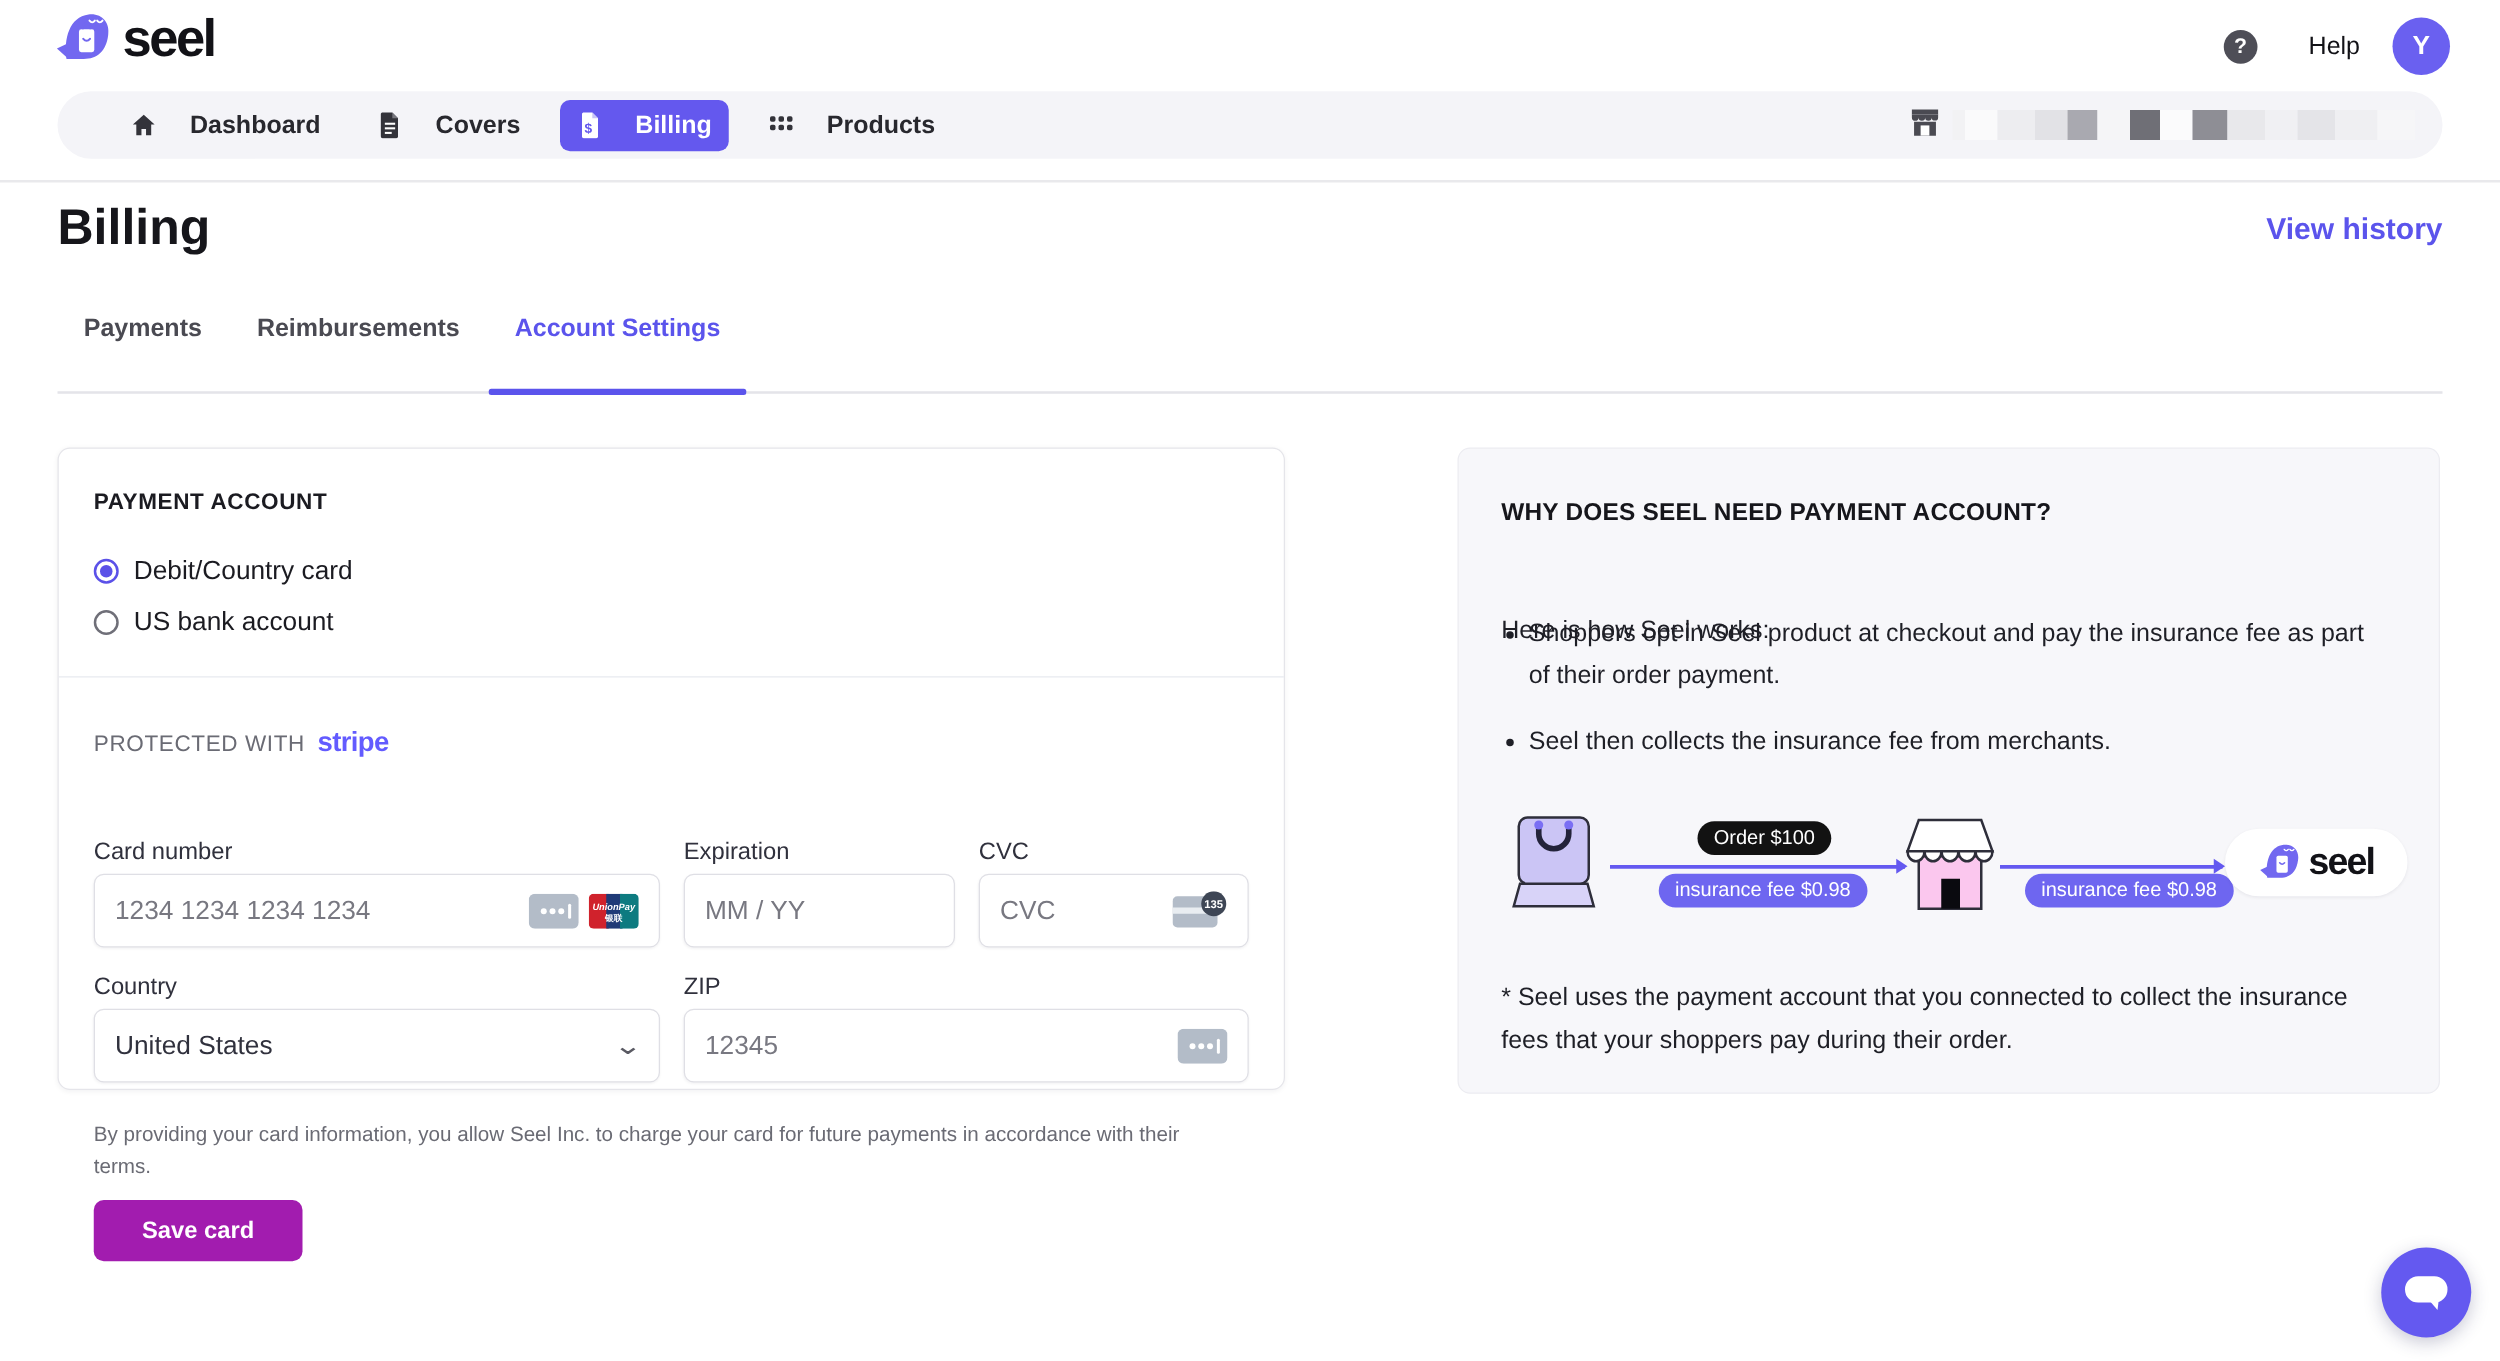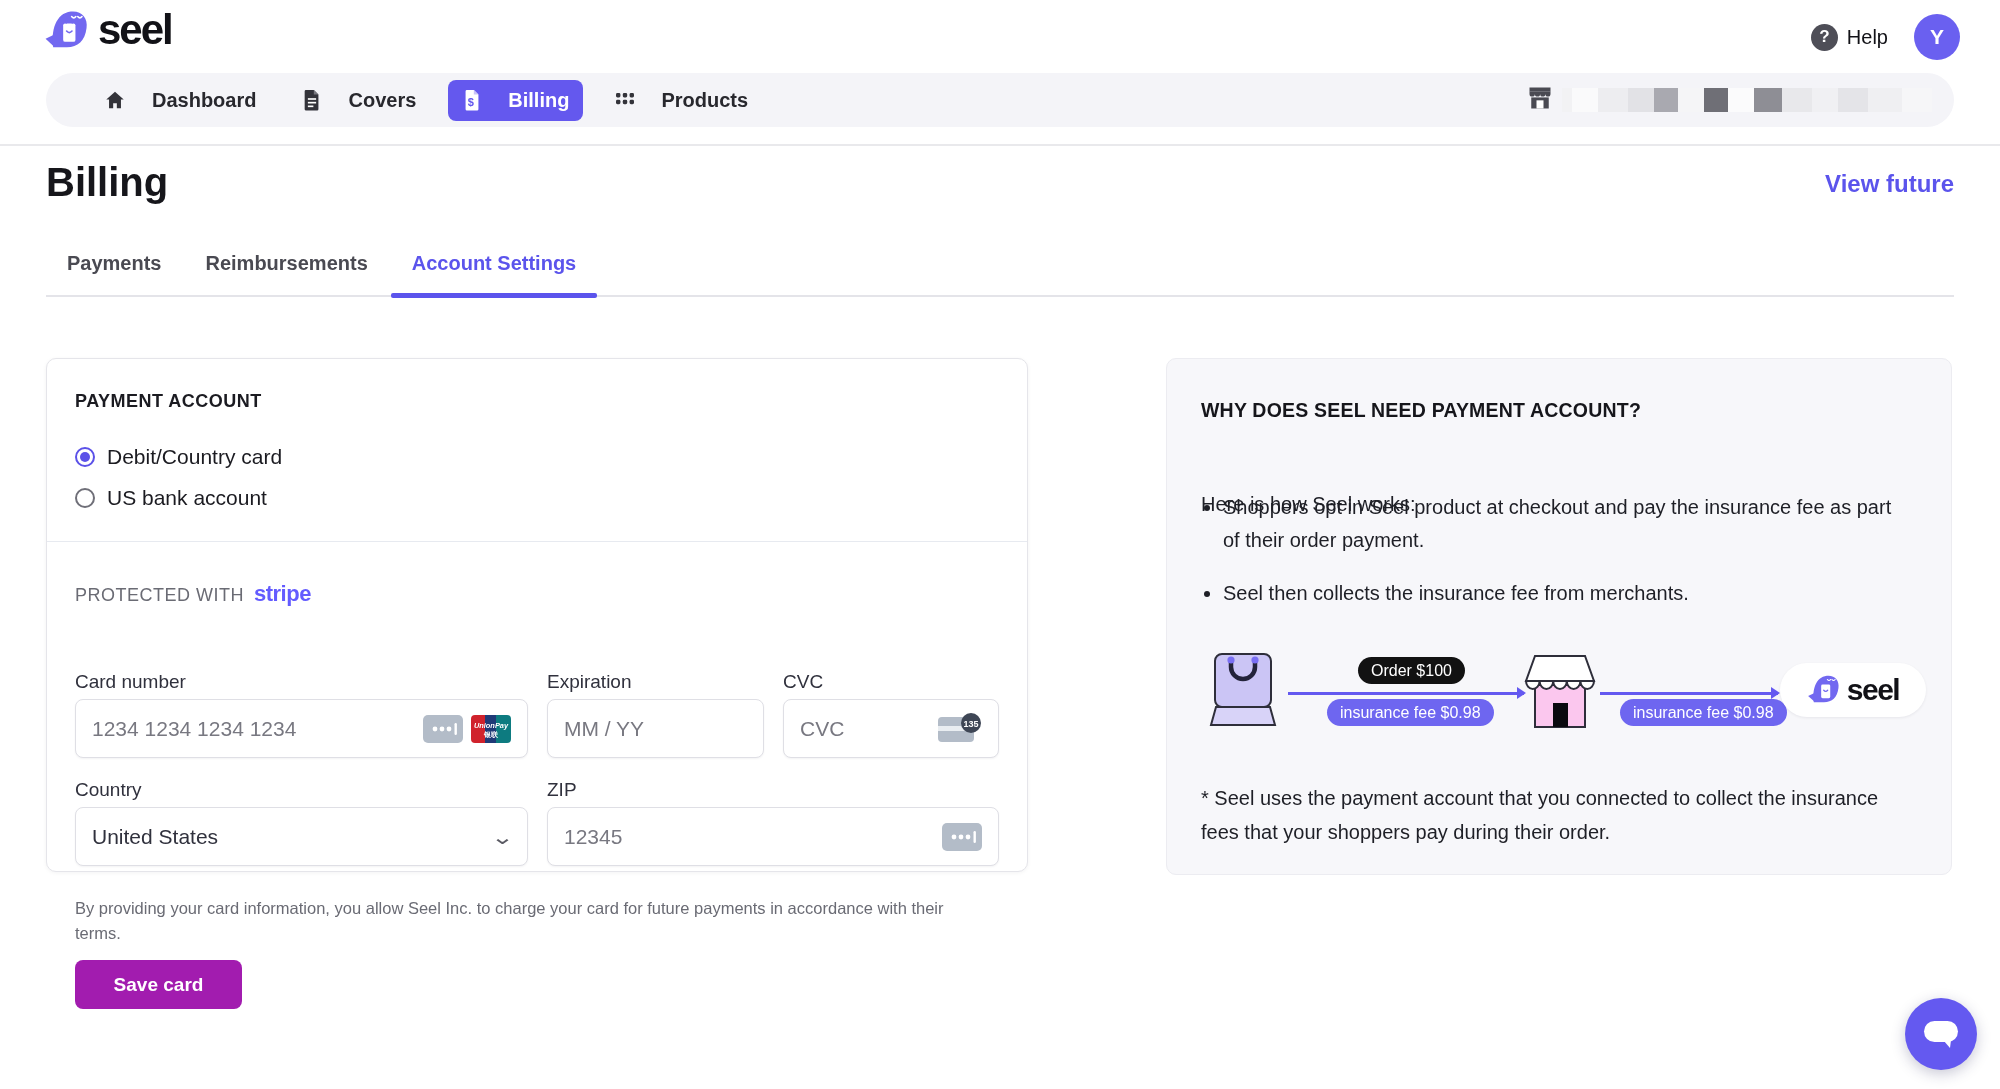--- a/index.html
+++ b/index.html
@@ -6,38 +6,38 @@
   html,body { width:2000px; height:1089px; background:#fff; font-family:"Liberation Sans",sans-serif; overflow:hidden; }
   .page { position:relative; width:2000px; height:1089px; }
 
   
   .header { position:absolute; top:0; left:0; width:2000px; height:146px; background:#fff; border-bottom:2px solid #E9E9EC; }
   .logo { position:absolute; left:44px; top:6px; display:flex; align-items:center; gap:8px; }
   .logo-text { font-size:42px; font-weight:800; color:#121217; letter-spacing:-2px; }
   .topright { position:absolute; right:40px; top:14px; display:flex; align-items:center; gap:26px; }
   .help { display:flex; align-items:center; gap:9px; cursor:pointer; }
   .help-icon { width:27px; height:27px; border-radius:50%; background:#4E4E57; color:#fff; font-size:17px; font-weight:700; display:flex; align-items:center; justify-content:center; }
-  .help-label { font-size:20px; font-weight:500; color:#121217; }
+  .help-label { font-size:20px; font-weight:500; color:#121217;margin-left:32px; }
   .avatar { width:46px; height:46px; border-radius:50%; background:#6A60F0; color:#fff; font-size:21px; font-weight:600; display:flex; align-items:center; justify-content:center; }
 
   .navbar { position:absolute; left:46px; top:73px; width:1908px; height:54px; background:#F4F4F8; border-radius:27px; display:flex; align-items:center; padding:0 22px 0 44px; }
   .nav-item { display:flex; align-items:center; gap:26px; font-size:20px; font-weight:600; color:#28282E; padding:9px 14px; border-radius:8px; cursor:pointer; }
   .nav-item + .nav-item { margin-left:18px; }
   .nav-item.active { background:#6458EE; color:#fff; }
   .nav-item svg { display:block; }
   .nav-right { margin-left:auto; display:flex; align-items:center; gap:8px; }
   .mosaic { display:flex; align-items:center; }
   .mosaic span { display:inline-block; height:24px; }
 
   
   .page-title { position:absolute; left:46px; top:160px; font-size:40px; font-weight:700; color:#16161B; }
   .view-history { position:absolute; right:46px; top:170px; font-size:24px; font-weight:600; color:#5B54EC; cursor:pointer; }
 
   .tabs { position:absolute; left:46px; top:252px; width:1908px; border-bottom:2px solid #E4E4E9; display:flex; gap:2px; }
-  .tab { position:relative; padding:0 21px 20px 21px; font-size:20px; font-weight:600; color:#4A4A52; cursor:pointer; }
+  .tab { position:relative; padding:0 21px 38px 21px; font-size:20px; font-weight:600; color:#4A4A52; cursor:pointer; }
   .tab.active { color:#5B54EC; }
   .tab.active::after { content:""; position:absolute; left:0; right:0; bottom:-3px; height:5px; background:#5B54EC; border-radius:2px; }
 
   
   .card-left { position:absolute; left:46px; top:358px; width:982px; height:514px; background:#fff; border:1px solid #E5E5EA; border-radius:10px; box-shadow:0 1px 4px rgba(20,20,40,.05); }
   .section-title { position:absolute; left:28px; top:32px; font-size:18px; font-weight:700; letter-spacing:.5px; color:#1B1B21; }
   .radio-row { position:absolute; left:28px; display:flex; align-items:center; gap:12px; cursor:pointer; }
   .radio { width:20px; height:20px; border-radius:50%; background:#fff; border:2px solid #6F6F78; position:relative; }
   .radio.checked { border-color:#5B51E8; }
   .radio.checked::after { content:""; position:absolute; left:3px; top:3px; width:10px; height:10px; border-radius:50%; background:#5B51E8; }
@@ -180,21 +180,21 @@
           <span style="width:26px;background:#F0F0F3;"></span>
           <span style="width:30px;background:#E4E4E8;"></span>
           <span style="width:34px;background:#EFEFF2;"></span>
           <span style="width:30px;background:#F6F6F8;"></span>
         </span>
       </div>
     </nav>
   </div>
 
   <h1 class="page-title">Billing</h1>
-  <a class="view-history">View future</a>
+  <a class="view-history">View history</a>
 
   <div class="tabs">
     <div class="tab">Payments</div>
     <div class="tab">Reimbursements</div>
     <div class="tab active">Account Settings</div>
   </div>
 
   <section class="card-left">
     <div class="section-title">PAYMENT ACCOUNT</div>
 

